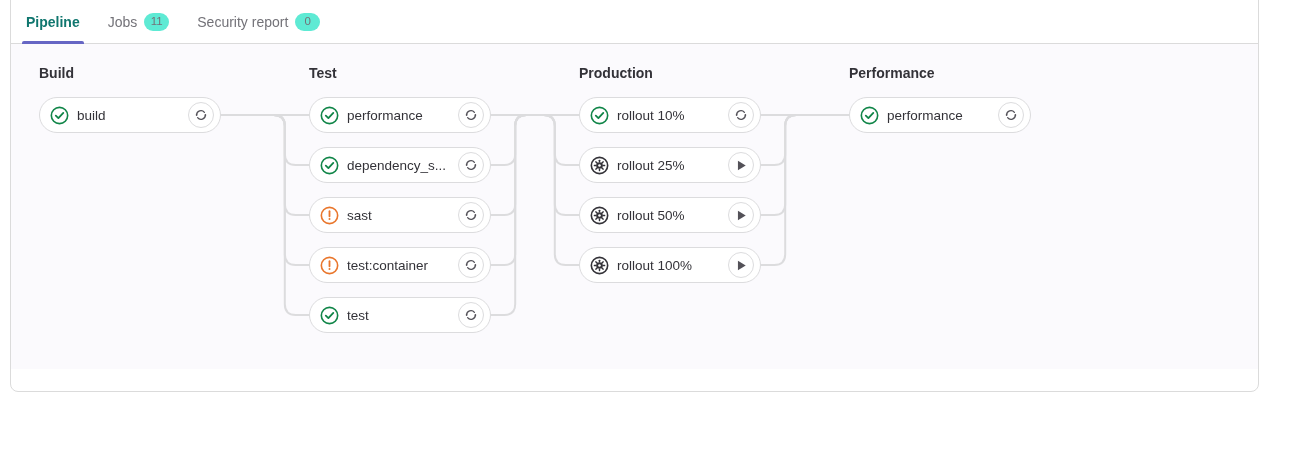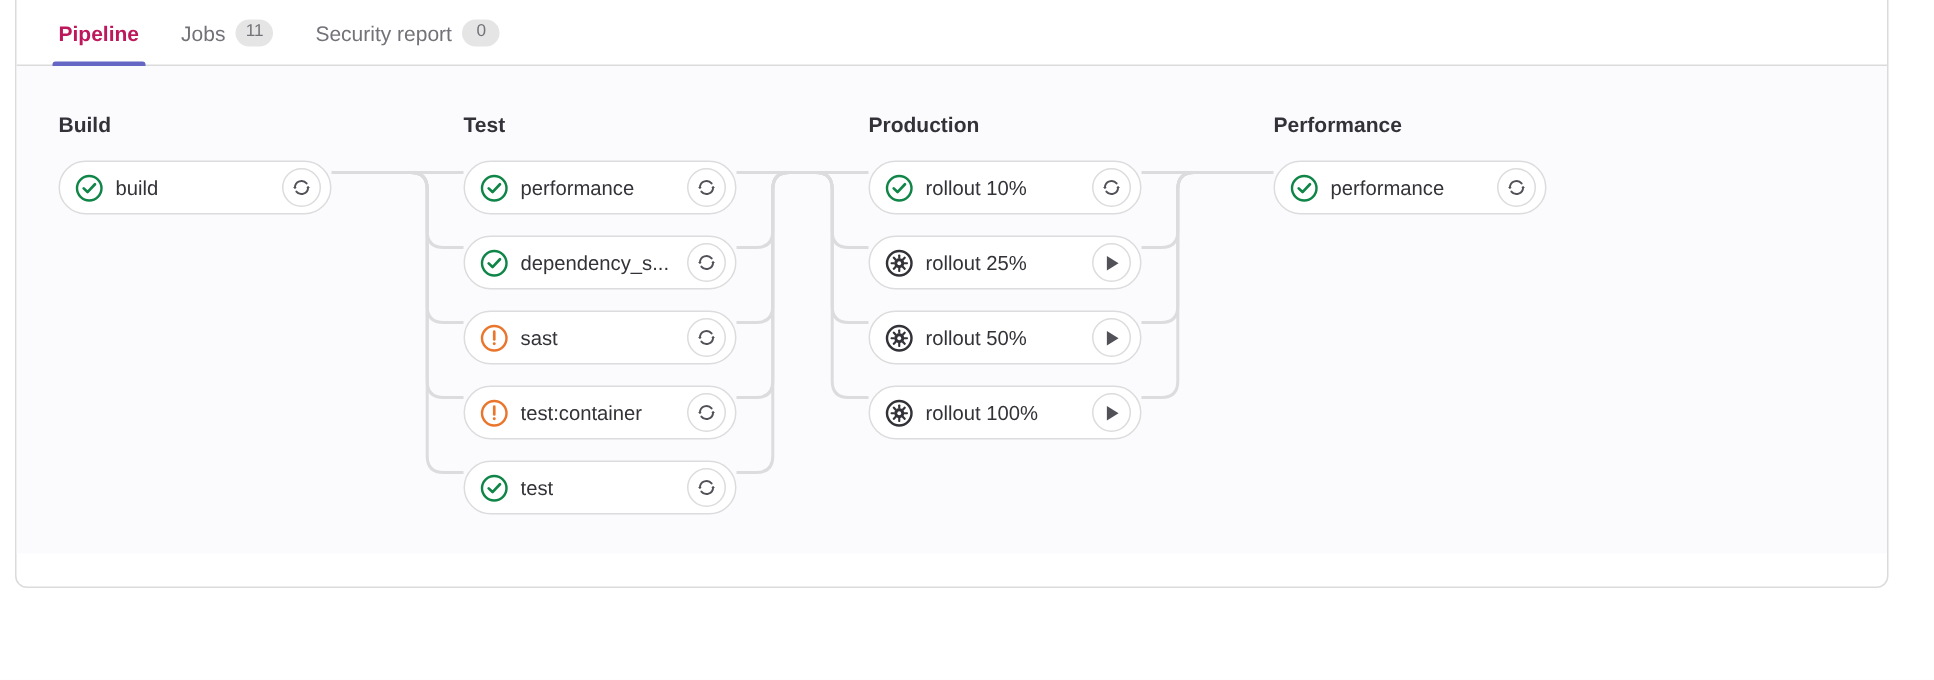--- a/index.html
+++ b/index.html
@@ -50,43 +50,42 @@
     gap: 7px;
     height: 42px;
     padding: 0 14px;
     font-size: 14px;
     color: #737278;
     cursor: pointer;
     white-space: nowrap;
     box-sizing: border-box;
   }
   .tab.active {
-    color: #be185d;
+    color: #0f766e;
     font-weight: bold;
-    margin-left: 13px;
   }
   .tab.active::after {
     content: "";
     position: absolute;
     left: 10px;
     right: 10px;
     bottom: -1px;
     height: 3px;
     background: #6666c4;
     border-radius: 2px 2px 0 0;
   }
   .tab-badge {
     display: inline-flex;
     align-items: center;
     justify-content: center;
     min-width: 13px;
     height: 18px;
     padding: 0 6px;
     border-radius: 10px;
-    background: #e5e5e5;
+    background: #5eead4;
     color: #737278;
     font-size: 11.5px;
     line-height: 1;
   }
 
   
   #pipeline-area {
     position: absolute;
     left: 0;
     top: 67px;
@@ -99,21 +98,21 @@
     position: absolute;
     left: 0;
     top: 0;
     width: 1247px;
     height: 325px;
     pointer-events: none;
   }
   #stage-row {
     position: absolute;
     left: 0;
-    top: 10px;
+    top: 0;
     display: flex;
     align-items: flex-start;
   }
   .stage {
     width: 270px;
     padding-top: 20px;
     box-sizing: border-box;
   }
   .stage-title {
     font-size: 14px;

